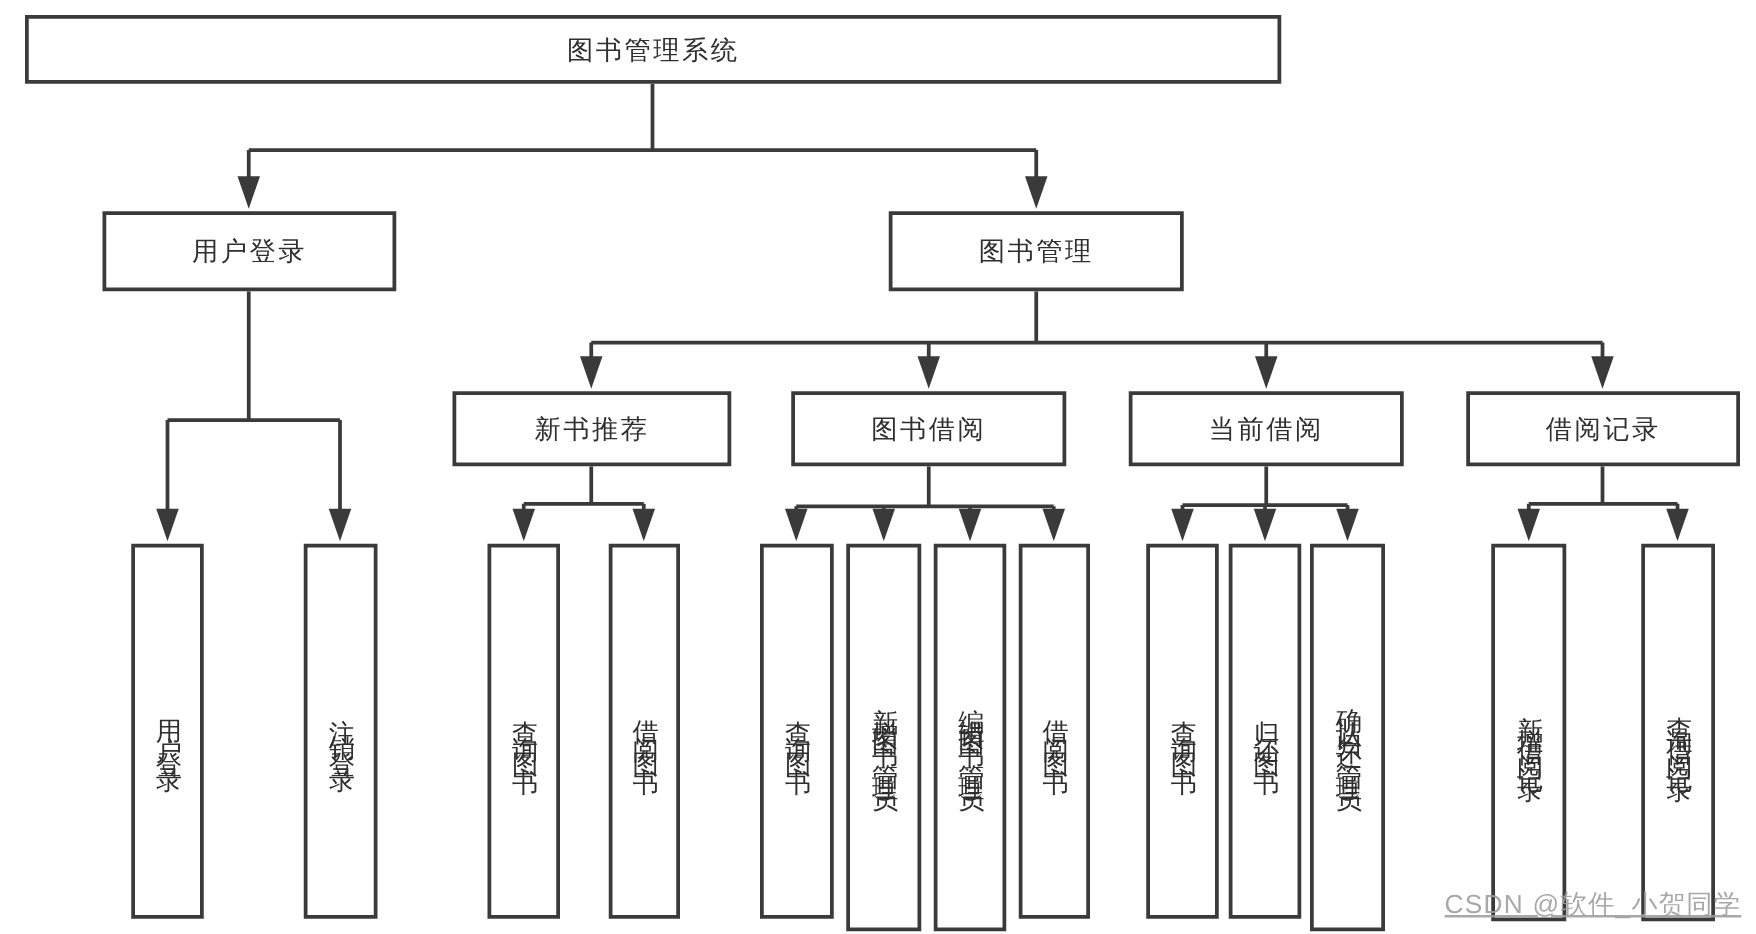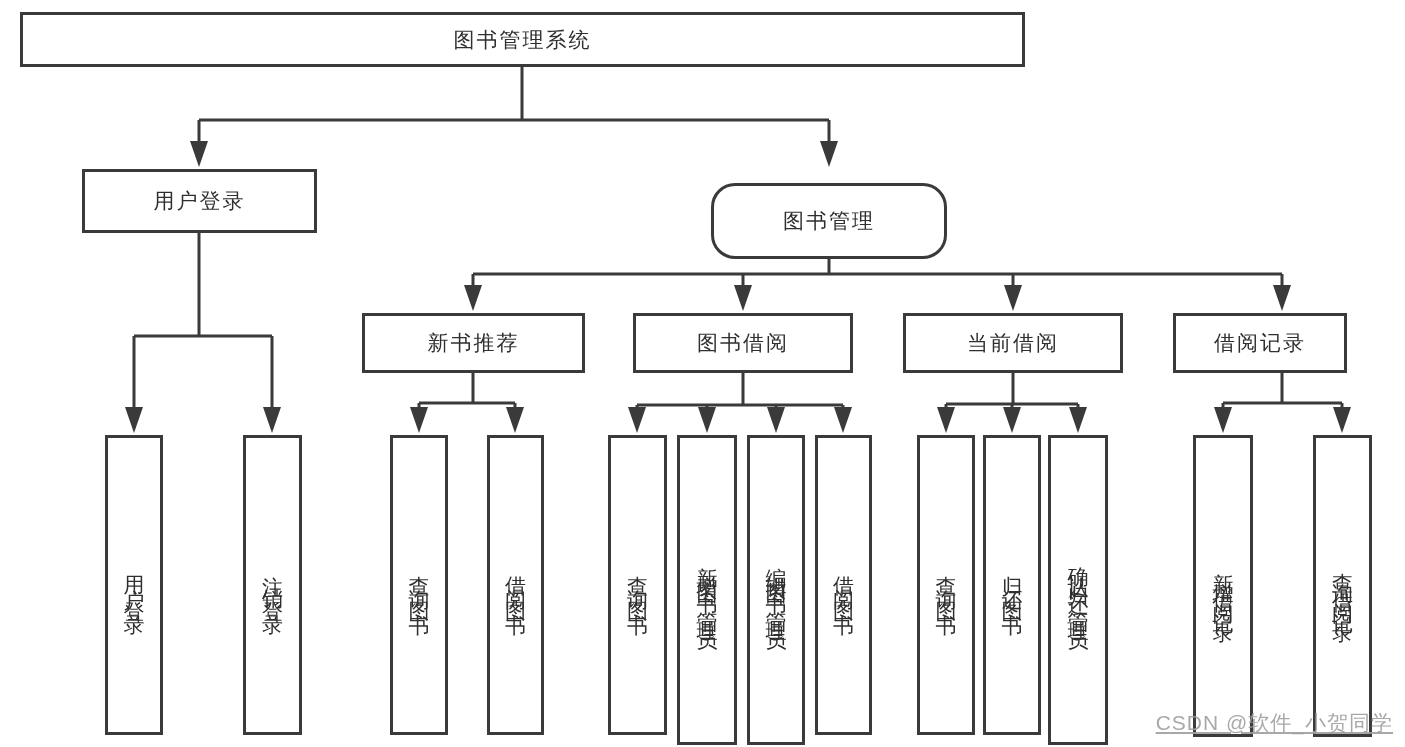--- a/index.html
+++ b/index.html
@@ -64,34 +64,34 @@
     </g>
   </svg>
 
   <div class="node root" style="left:20px; top:12px; width:1005px; height:55px;">
     <span>图书管理系统</span>
   </div>
 
   <div class="node hnode" style="left:82px; top:169px; width:235px; height:64px;">
     <span>用户登录</span>
   </div>
-  <div class="node hnode" style="left:711px; top:183px; width:236px; height:76px;border-radius:24px;">
+  <div class="node hnode" style="left:711px; top:169px; width:236px; height:64px;">
     <span>图书管理</span>
   </div>
 
   <div class="node hnode" style="left:633px; top:313px; width:220px; height:60px;">
     <span>图书借阅</span>
   </div>
   <div class="node hnode" style="left:362px; top:313px; width:223px; height:60px;">
     <span>新书推荐</span>
   </div>
   <div class="node hnode" style="left:903px; top:313px; width:220px; height:60px;text-align:center;">
     <span>当前借阅</span>
   </div>
-  <div class="node hnode" style="left:1173px; top:313px; width:174px; height:60px;">
+  <div class="node hnode" style="left:1173px; top:313px; width:219px; height:60px;">
     <span>借阅记录</span>
   </div>
 
   <div class="node vnode len4" style="left:105px; top:435px; width:58px; height:300px;">
     <span>用户登录</span>
   </div>
   <div class="node vnode len4" style="left:243px; top:435px; width:59px; height:300px;">
     <span>注销登录</span>
   </div>
 

